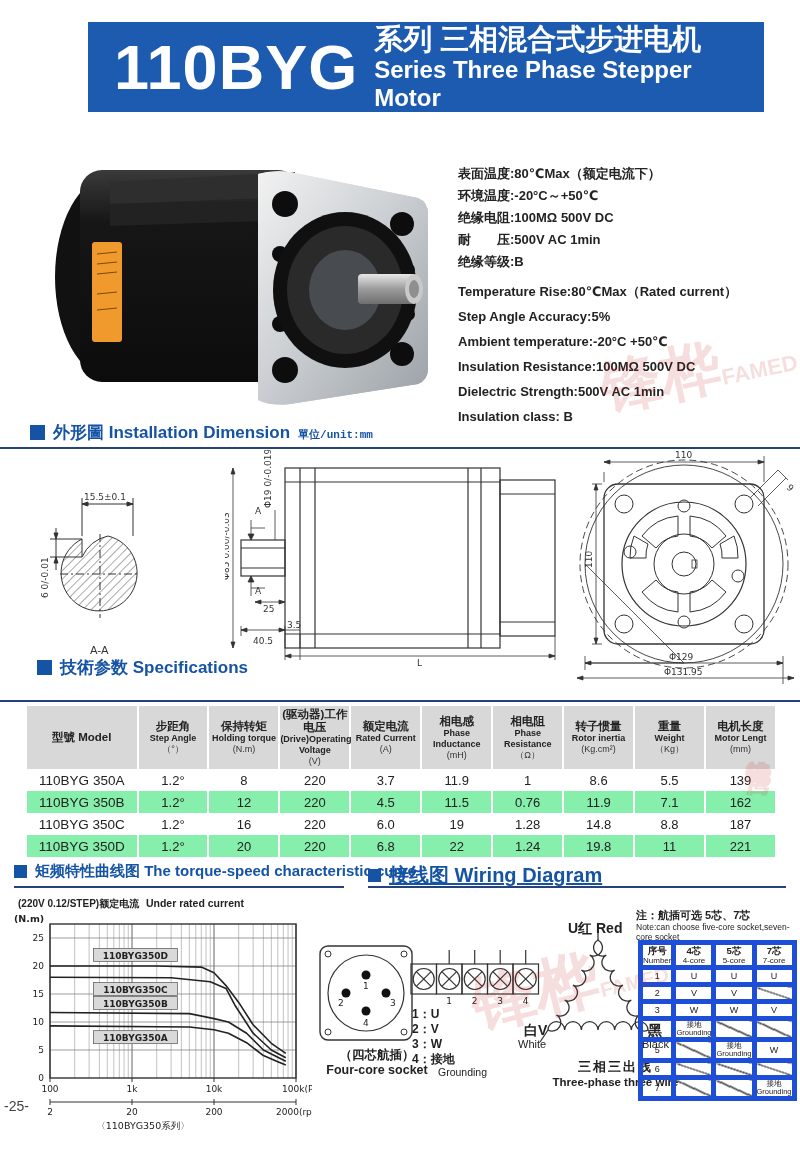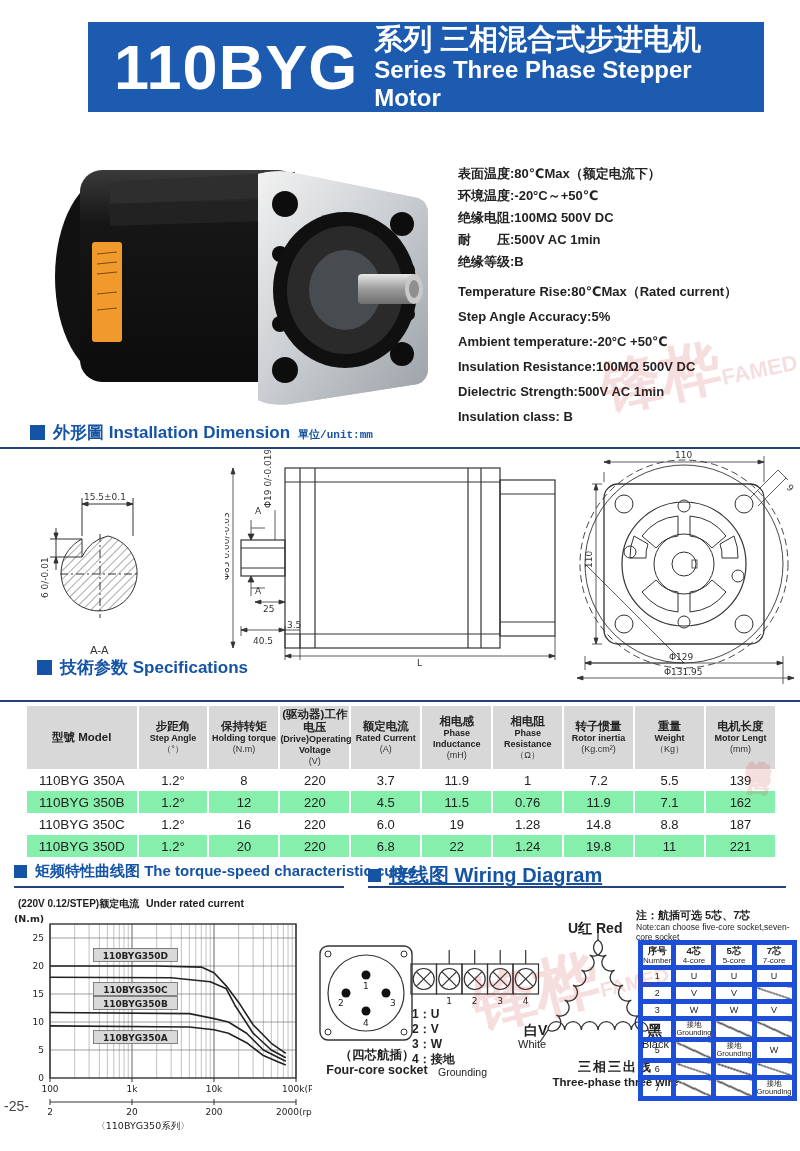--- a/index.html
+++ b/index.html
@@ -362,21 +362,21 @@
       </thead>
     <tbody id="spec-body">
         <tr>
           <td class="model">110BYG 350A</td>
           <td>1.2°</td>
           <td>8</td>
           <td>220</td>
           <td>3.7</td>
           <td>11.9</td>
           <td>1</td>
-          <td>7.2</td>
+          <td>8.6</td>
           <td>5.5</td>
           <td>139</td>
         </tr>
         <tr class="alt">
           <td class="model">110BYG 350B</td>
           <td>1.2°</td>
           <td>12</td>
           <td>220</td>
           <td>4.5</td>
           <td>11.5</td>

